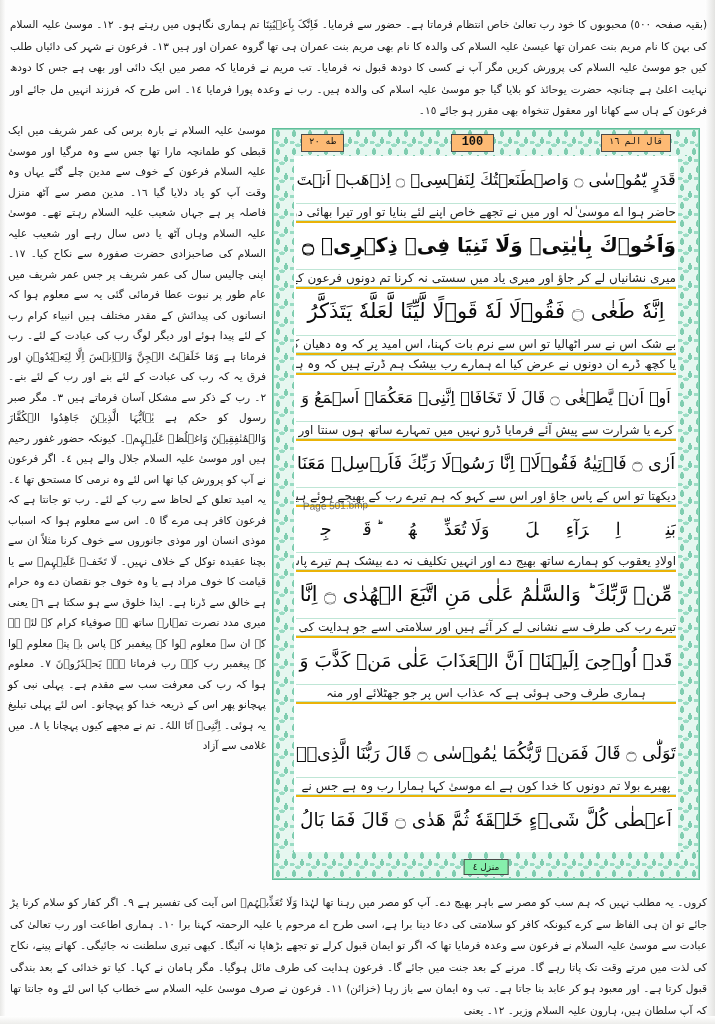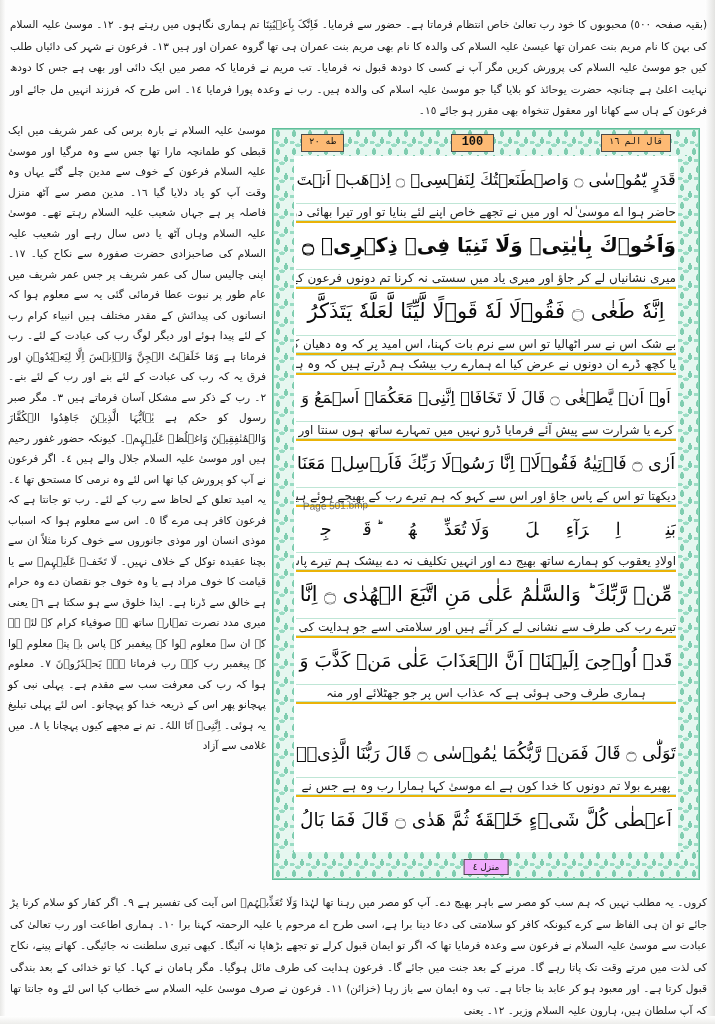--- a/index.html
+++ b/index.html
@@ -143,21 +143,21 @@
     background: #ffffff;
     font-family: "DejaVu Sans", sans-serif;
   }
 
   
   #manzil-marker {
     position: absolute;
     left: 50%;
     transform: translateX(-50%);
     bottom: 4px;
-    background: #f0abfc;
+    background: #86efac;
     border: 1px solid #4a4a4a;
     font-size: 9px;
     line-height: 14px;
     padding: 0 8px;
     direction: rtl;
     color: #111;
     white-space: nowrap;
   }
 
   

